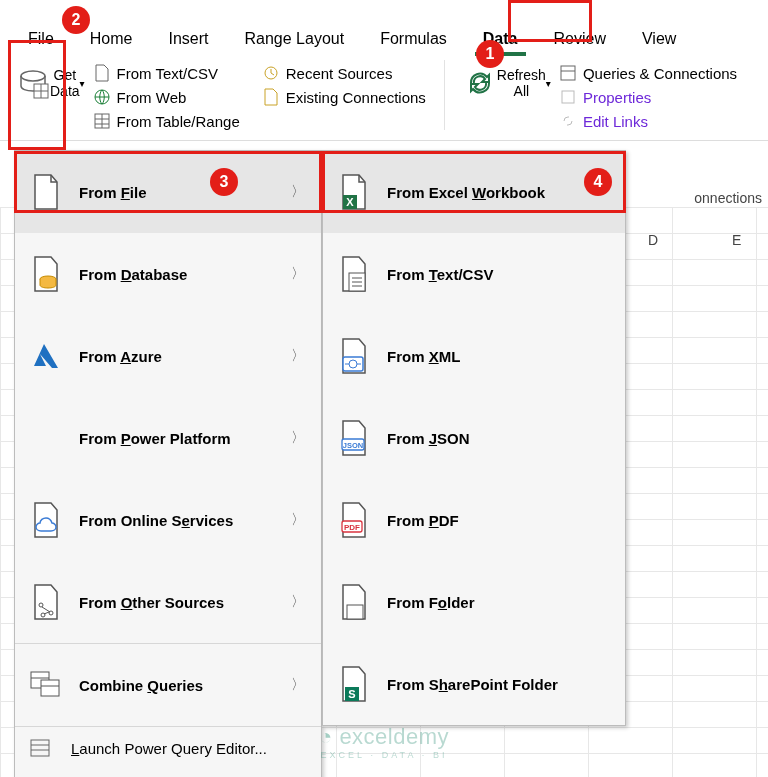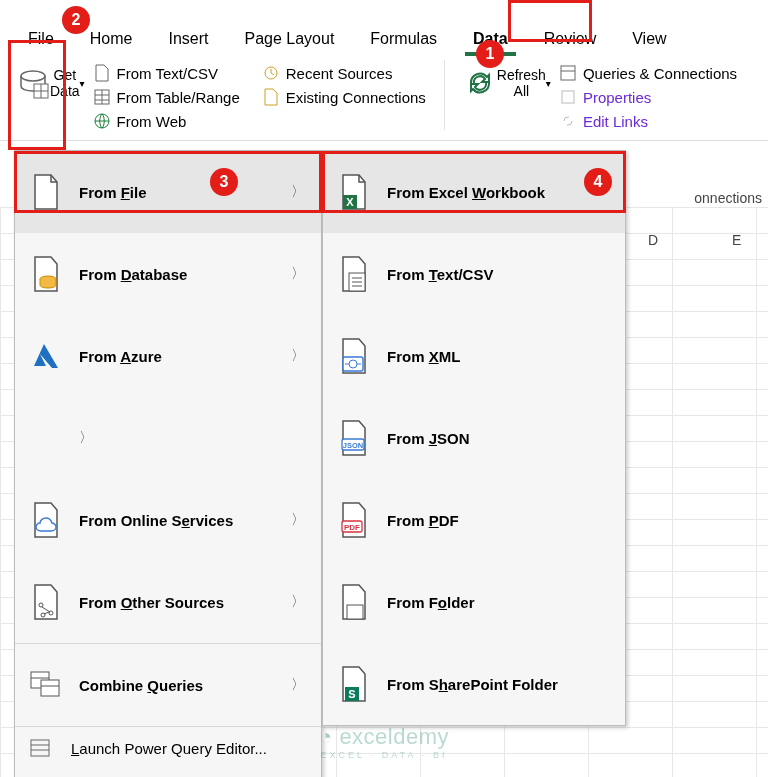--- a/index.html
+++ b/index.html
@@ -61,21 +61,21 @@
 <body>
 
 <div class="gridbg"></div>
 <div class="colhdr" style="left:648px;">D</div>
 <div class="colhdr" style="left:732px;">E</div>
 
 <div class="tabs">
   <div class="tab">File</div>
   <div class="tab">Home</div>
   <div class="tab">Insert</div>
-  <div class="tab">Page Layout</div>
+  <div class="tab">Range Layout</div>
   <div class="tab">Formulas</div>
   <div class="tab active">Data</div>
   <div class="tab">Review</div>
   <div class="tab">View</div>
 </div>
 
 <div class="ribbon">
 
   <div class="group">
     <div class="big-btn" style="white-space:pre-line;">
@@ -97,36 +97,36 @@
         <span class="icn">
             <svg width="16" height="18">
               <path d="M2 1h8l4 4v12H2z" fill="none" stroke="#666"></path>
             </svg>
           </span>
         <span>From Text/CSV</span>
       </div>
       <div class="stack-item">
         <span class="icn">
             <svg width="16" height="16">
+              <circle cx="8" cy="8" r="7" fill="none" stroke="#1a7f37"></circle>
+              <path d="M1 8h14M8 1c3 3 3 11 0 14M8 1c-3 3-3 11 0 14" fill="none" stroke="#1a7f37"></path>
+            </svg>
+          </span>
+        <span>From Web</span>
+      </div>
+      <div class="stack-item">
+        <span class="icn">
+            <svg width="16" height="16">
               <rect x="1" y="1" width="14" height="14" fill="none" stroke="#666"></rect>
               <line x1="1" y1="6" x2="15" y2="6" stroke="#666"></line>
               <line x1="1" y1="11" x2="15" y2="11" stroke="#666"></line>
               <line x1="8" y1="1" x2="8" y2="15" stroke="#666"></line>
             </svg>
           </span>
         <span>From Table/Range</span>
-      </div>
-      <div class="stack-item">
-        <span class="icn">
-            <svg width="16" height="16">
-              <circle cx="8" cy="8" r="7" fill="none" stroke="#1a7f37"></circle>
-              <path d="M1 8h14M8 1c3 3 3 11 0 14M8 1c-3 3-3 11 0 14" fill="none" stroke="#1a7f37"></path>
-            </svg>
-          </span>
-        <span>From Web</span>
       </div>
     </div>
     <div class="stack" style="margin-left:22px;">
       <div class="stack-item">
         <span class="icn">
             <svg width="16" height="16">
               <circle cx="8" cy="8" r="6" fill="none" stroke="#c9a227"></circle>
               <path d="M8 4v4l3 2" stroke="#c9a227" fill="none"></path>
             </svg>
           </span>
@@ -212,20 +212,21 @@
     <span class="menu-icon">
         <svg width="32" height="32">
           <path d="M14 4 L4 26 L16 26 L10 14 L22 28 L28 28 Z" fill="#1f70c1"></path>
         </svg>
       </span>
     <span class="label"><span>From </span><span class="under">A</span><span>zure</span></span>
     <span class="chev">〉</span>
   </div>
   <div class="menu-item">
     <span class="menu-icon"></span>
+    <span class="label"><span>From </span><span class="under">P</span><span>ower Platform</span></span>
     <span class="chev">〉</span>
   </div>
   <div class="menu-item">
     <span class="menu-icon">
         <svg width="30" height="38">
           <path d="M4 2h16l6 7v27H4z" fill="#fff" stroke="#555" stroke-width="1.5"></path>
           <path d="M10 30c-3 0-5-2-5-4s2-4 4-4c0-3 3-5 6-5s5 2 6 5c2 0 4 2 4 4s-2 4-5 4z" fill="#fff" stroke="#3a7bd5" stroke-width="1.5"></path>
         </svg>
       </span>
     <span class="label"><span>From Online S</span><span class="under">e</span><span>rvices</span></span>

